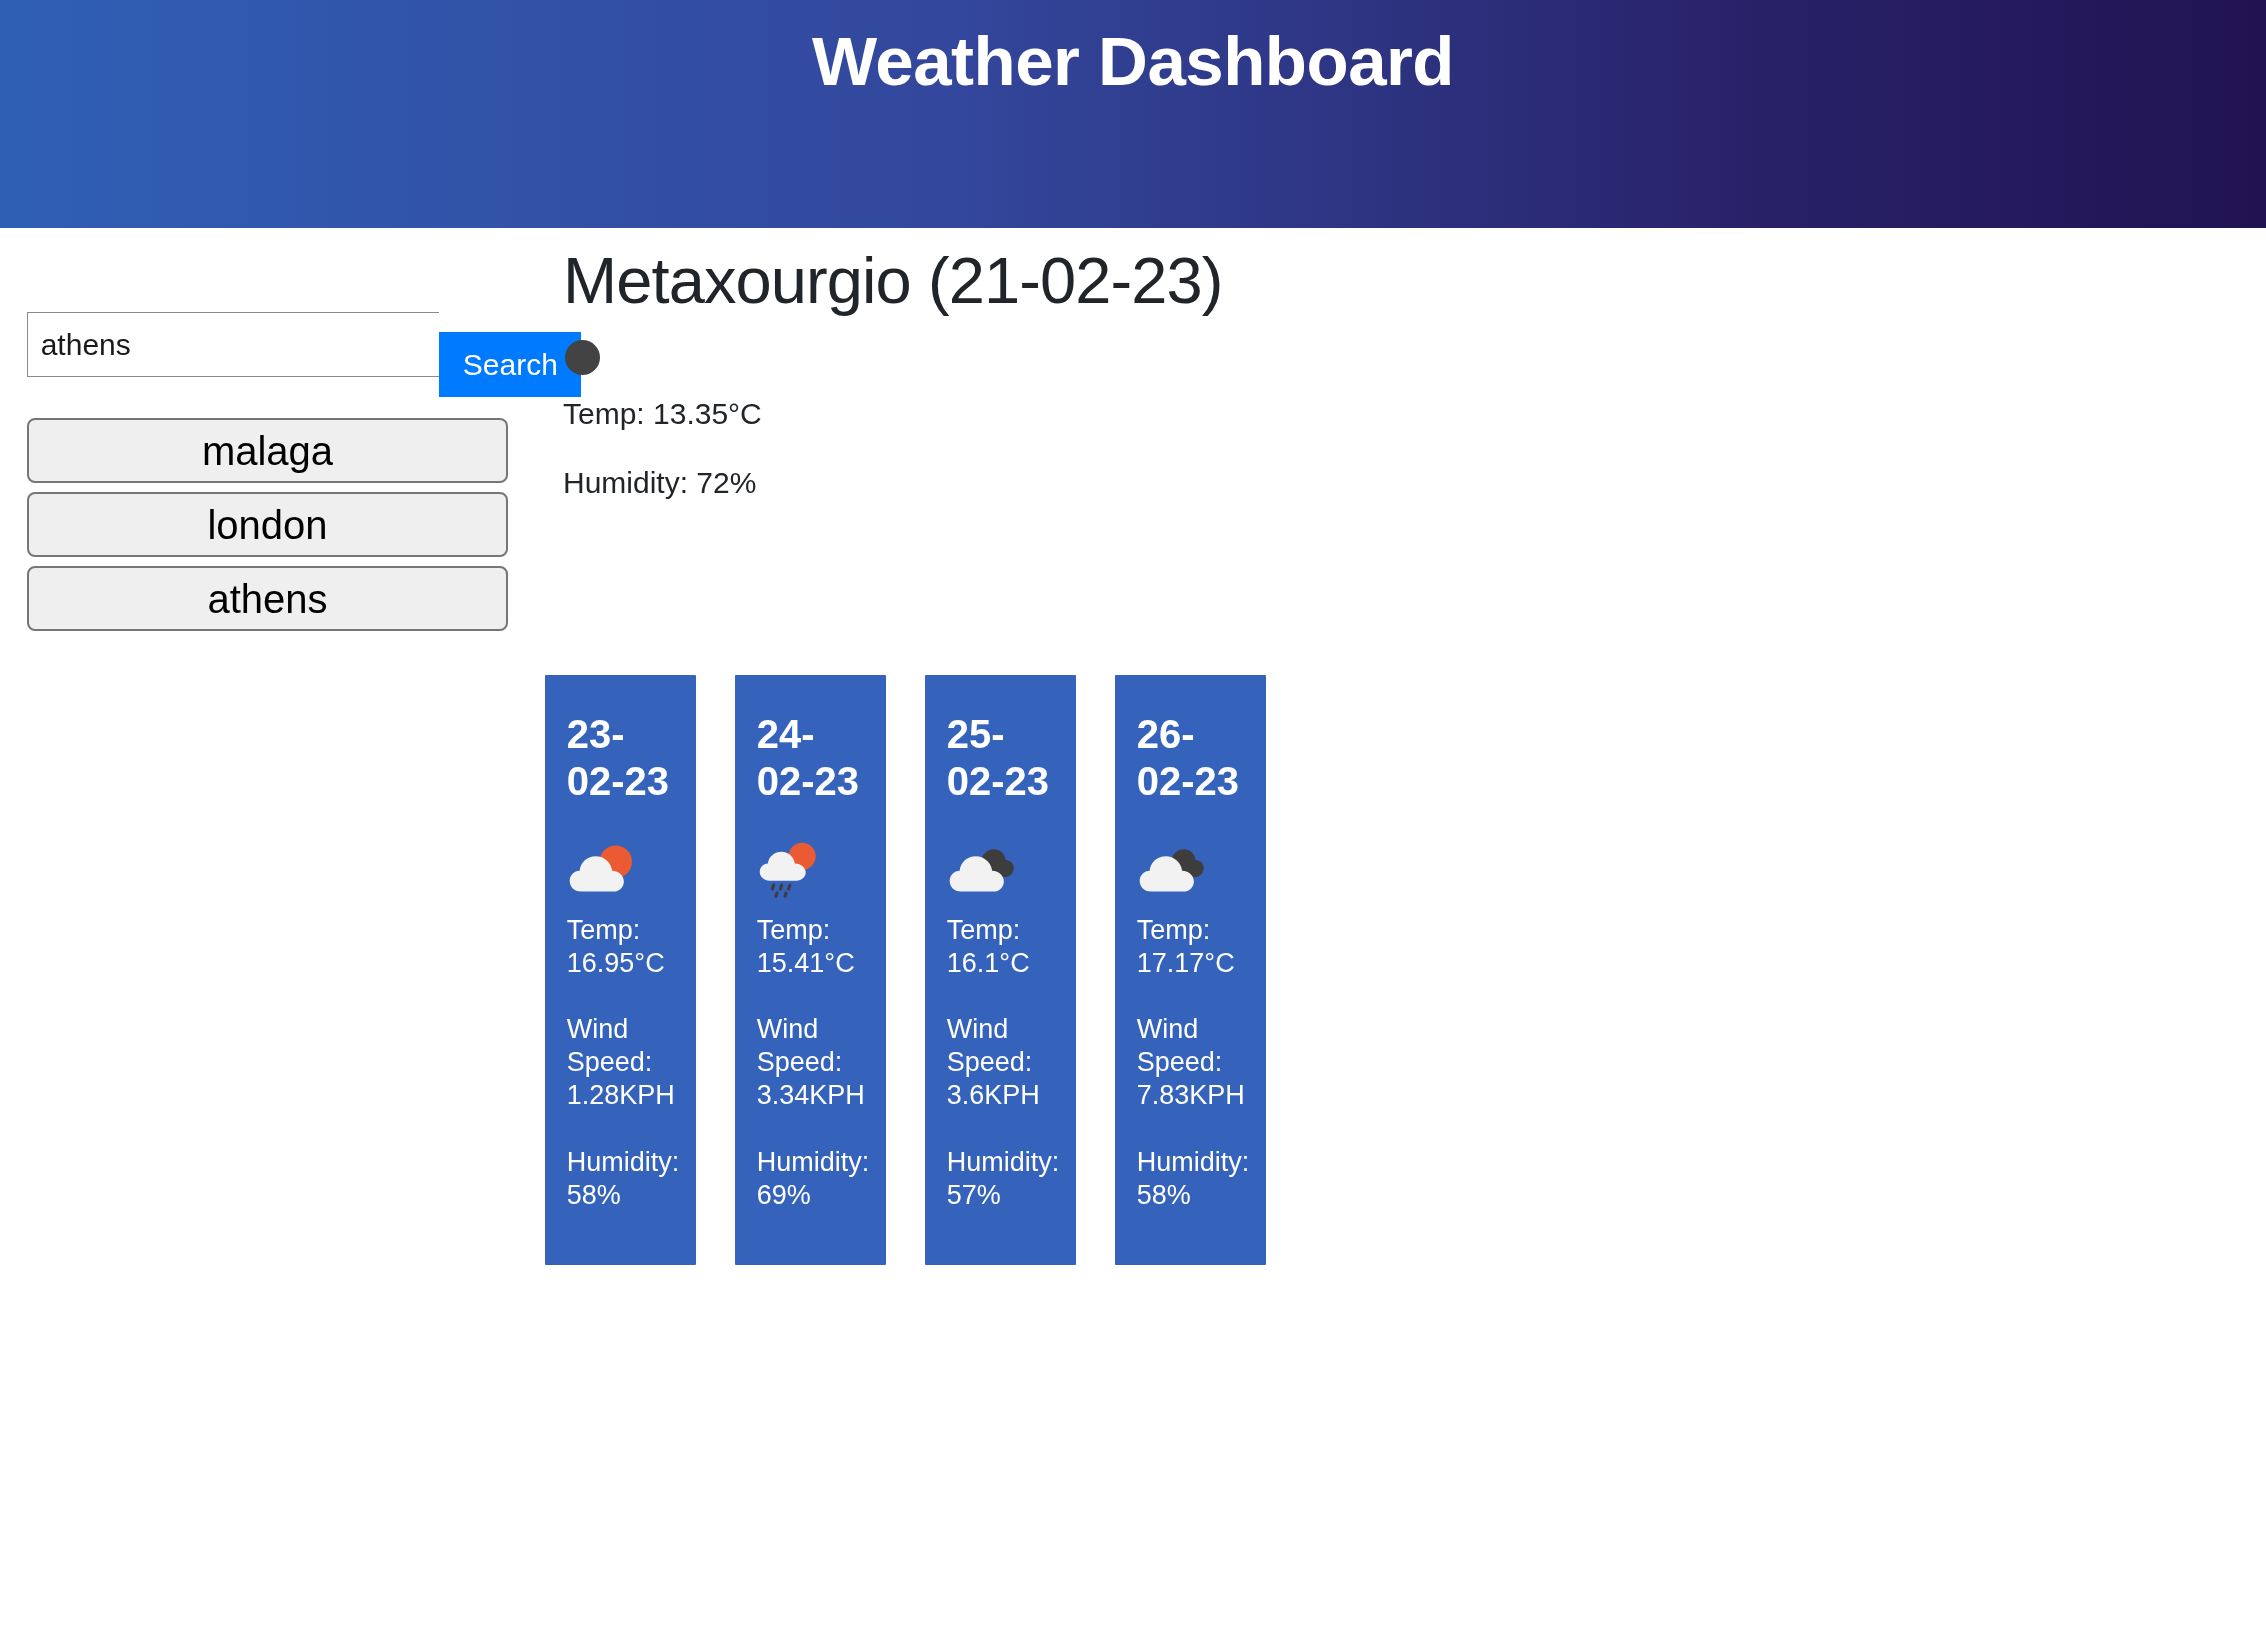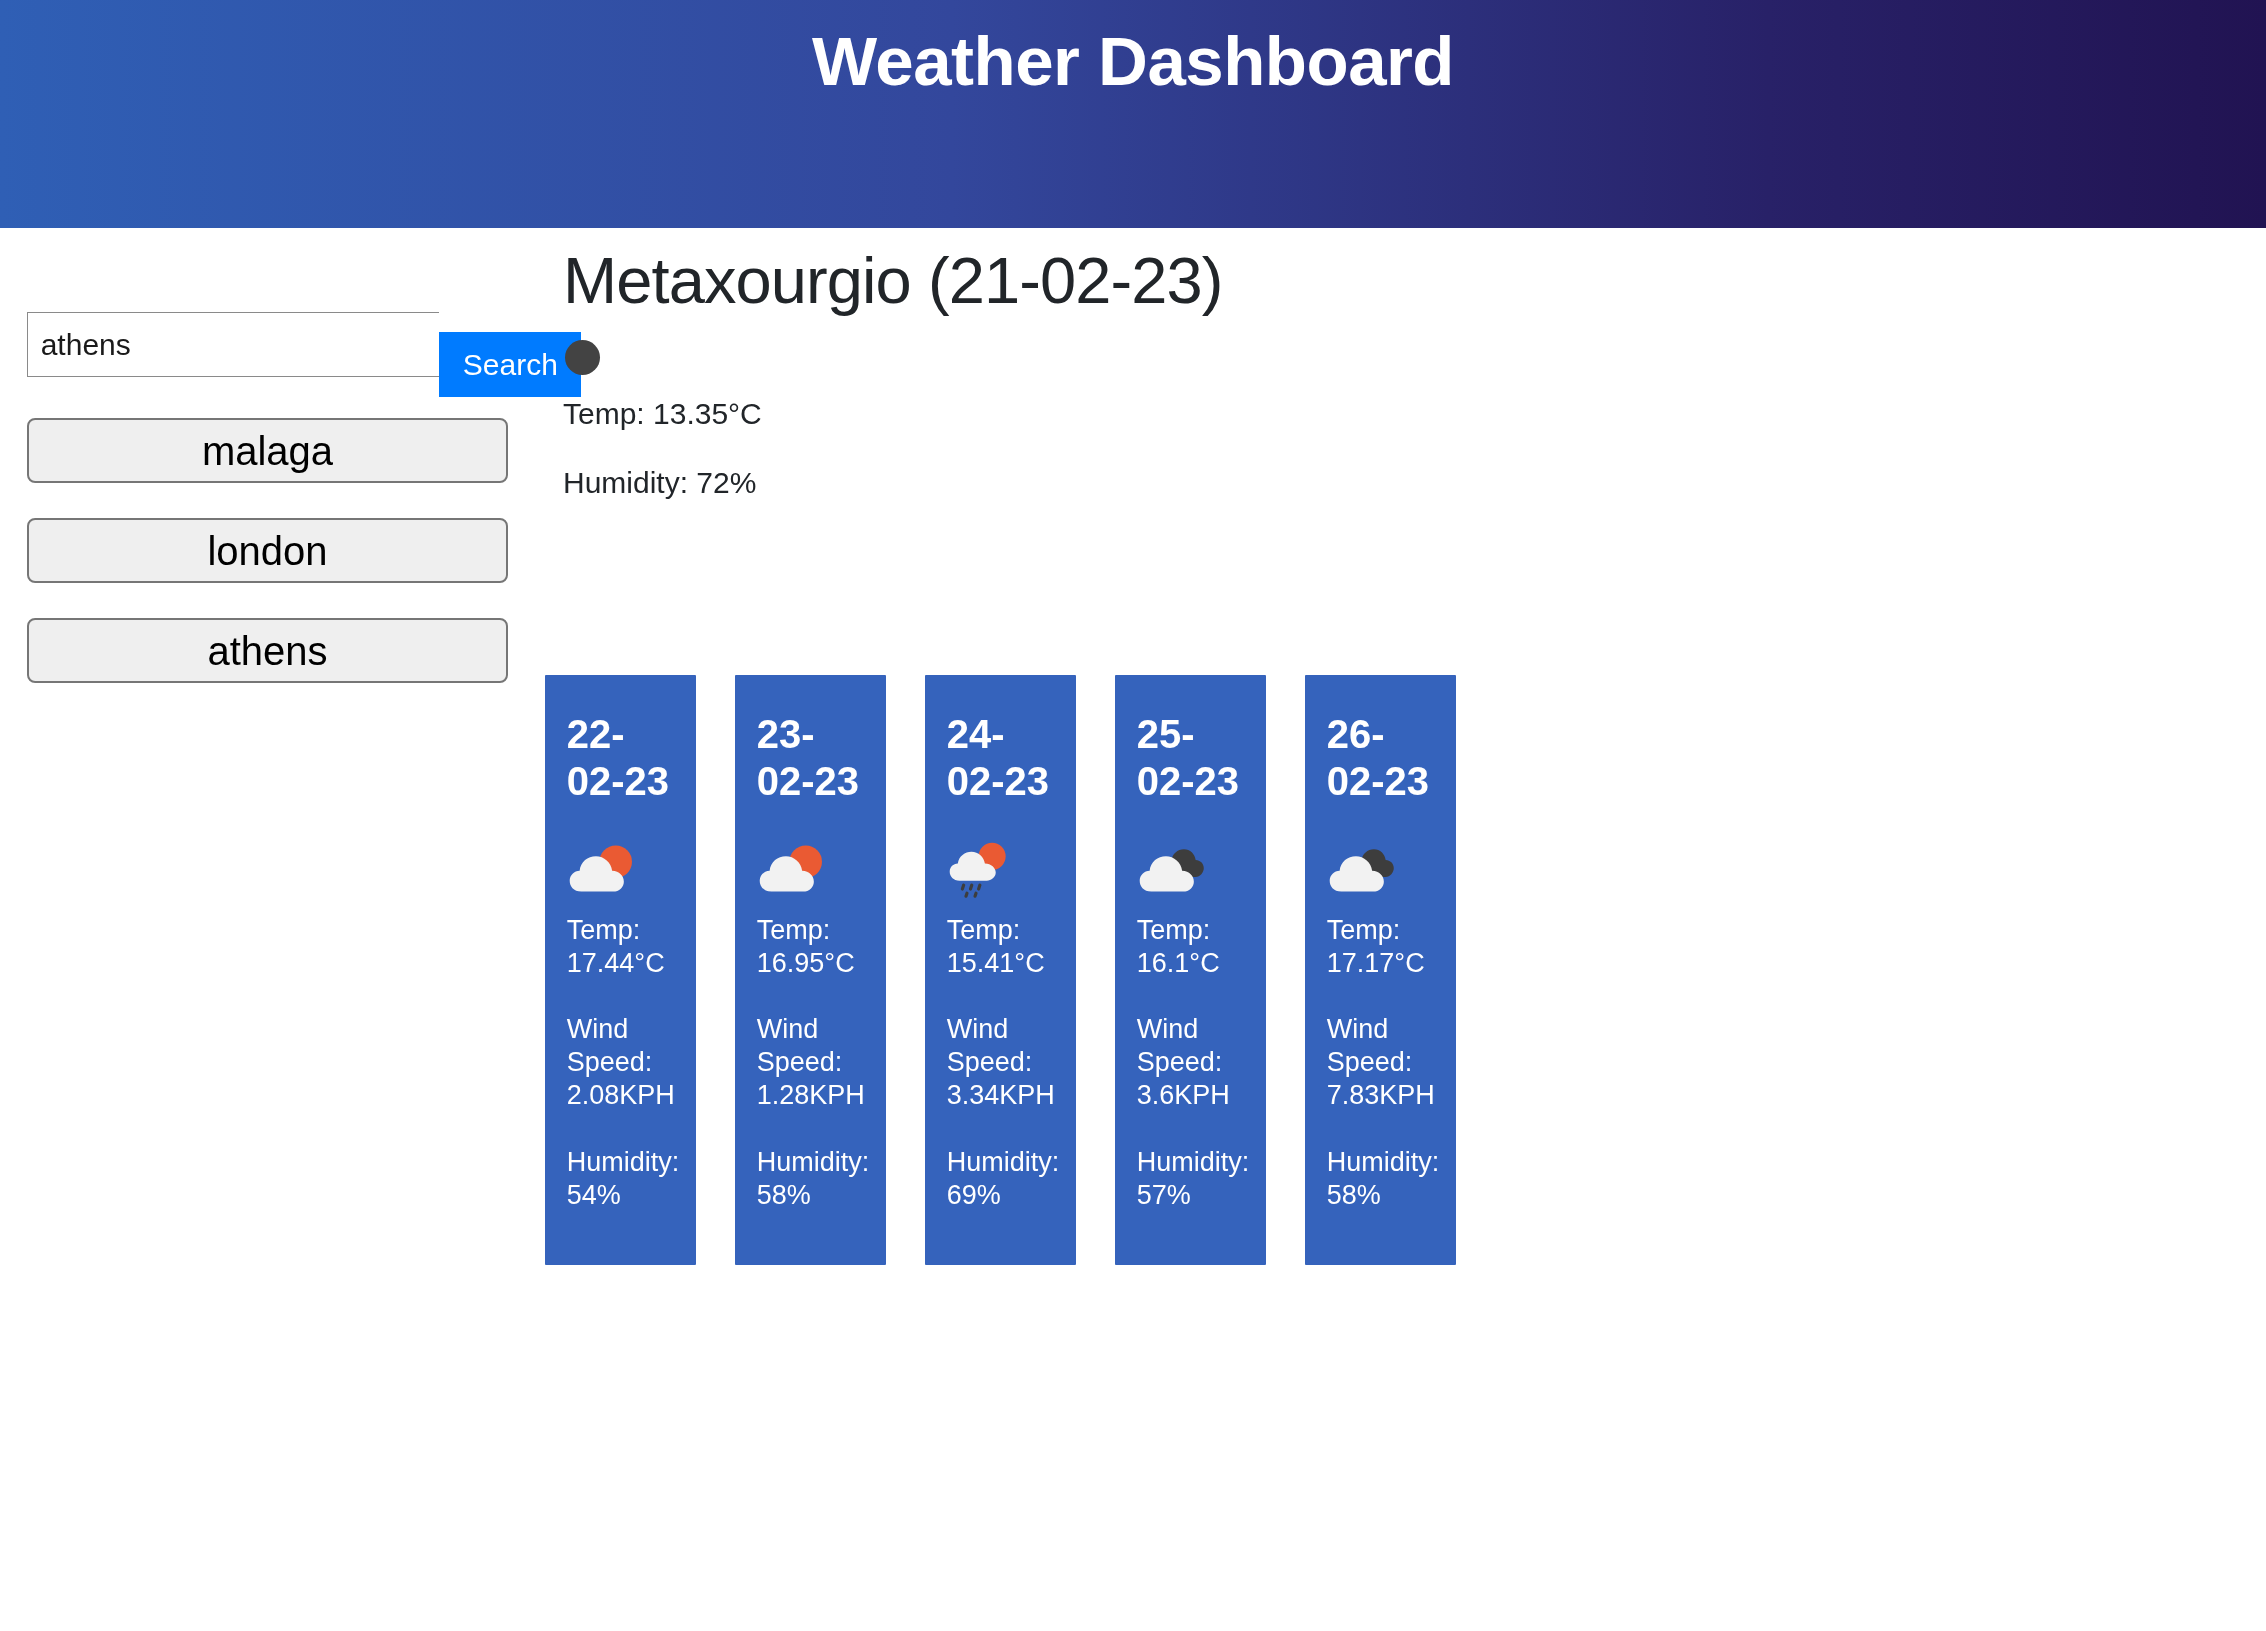--- a/index.html
+++ b/index.html
@@ -79,21 +79,21 @@
     cursor: pointer;
     padding: 0;
     border-radius: 0;
     margin-top: 20px;
   }
 
   .city-list {
     margin-top: 41px;
     display: flex;
     flex-direction: column;
-    gap: 35px;
+    gap: 9px;
   }
   .city-button {
     width: 481px;
     height: 65px;
     background: #efefef;
     border: 2.7px solid #767676;
     border-radius: 8.1px;
     font-family: "Liberation Sans", sans-serif;
     font-size: 40px;
     color: #000000;
@@ -209,30 +209,20 @@
       <div class="current-icon-wrap">
         <span class="current-icon-circle"></span>
       </div>
 
       <p class="current-line">Temp: 13.35°C</p>
       <p class="current-line">Humidity: 72%</p>
     </section>
 
     <section class="forecast-row">
 
-      <article class="forecast-card">
-        <div class="forecast-date">22-02-23</div>
-        <svg class="forecast-icon" width="74" height="56" viewBox="0 0 82 62">
-          <circle cx="54" cy="23" r="18" fill="#ea5a33"></circle>
-          <path d="M16 56 C7 56 3 50 3 44 C3 38 8 33 14 33 C15 23 23 17 32 17 C41 17 49 24 50 33 C58 33 63 39 63 45 C63 51 58 56 51 56 Z" fill="#f2f2f2"></path>
-        </svg>
-        <div class="forecast-line first">Temp: 17.44°C</div>
-        <div class="forecast-line">Wind Speed: 2.08KPH</div>
-        <div class="forecast-line">Humidity: 54%</div>
-      </article>
 
       <article class="forecast-card">
         <div class="forecast-date">23-02-23</div>
         <svg class="forecast-icon" width="74" height="56" viewBox="0 0 82 62">
           <circle cx="54" cy="23" r="18" fill="#ea5a33"></circle>
           <path d="M16 56 C7 56 3 50 3 44 C3 38 8 33 14 33 C15 23 23 17 32 17 C41 17 49 24 50 33 C58 33 63 39 63 45 C63 51 58 56 51 56 Z" fill="#f2f2f2"></path>
         </svg>
         <div class="forecast-line first">Temp: 16.95°C</div>
         <div class="forecast-line">Wind Speed: 1.28KPH</div>
         <div class="forecast-line">Humidity: 58%</div>

